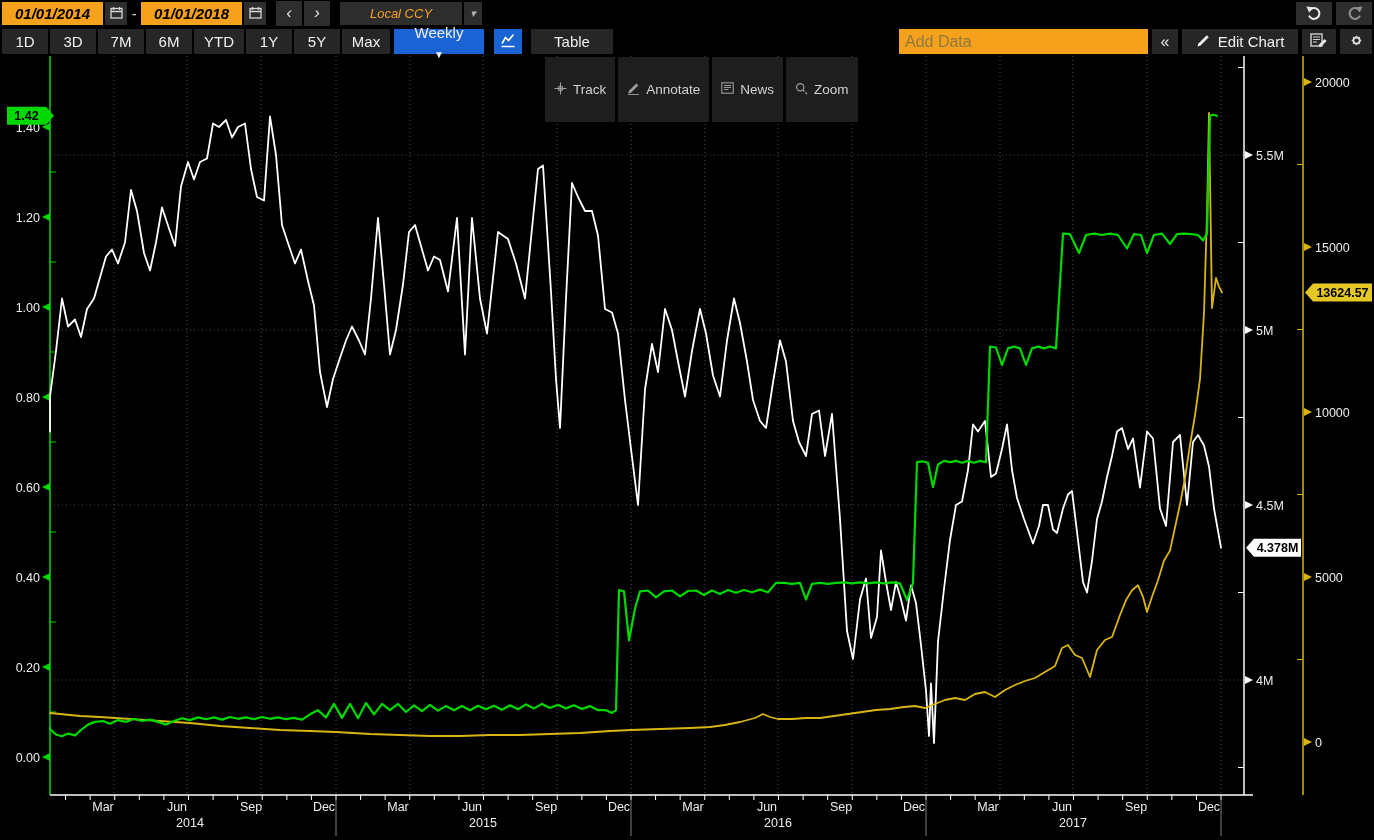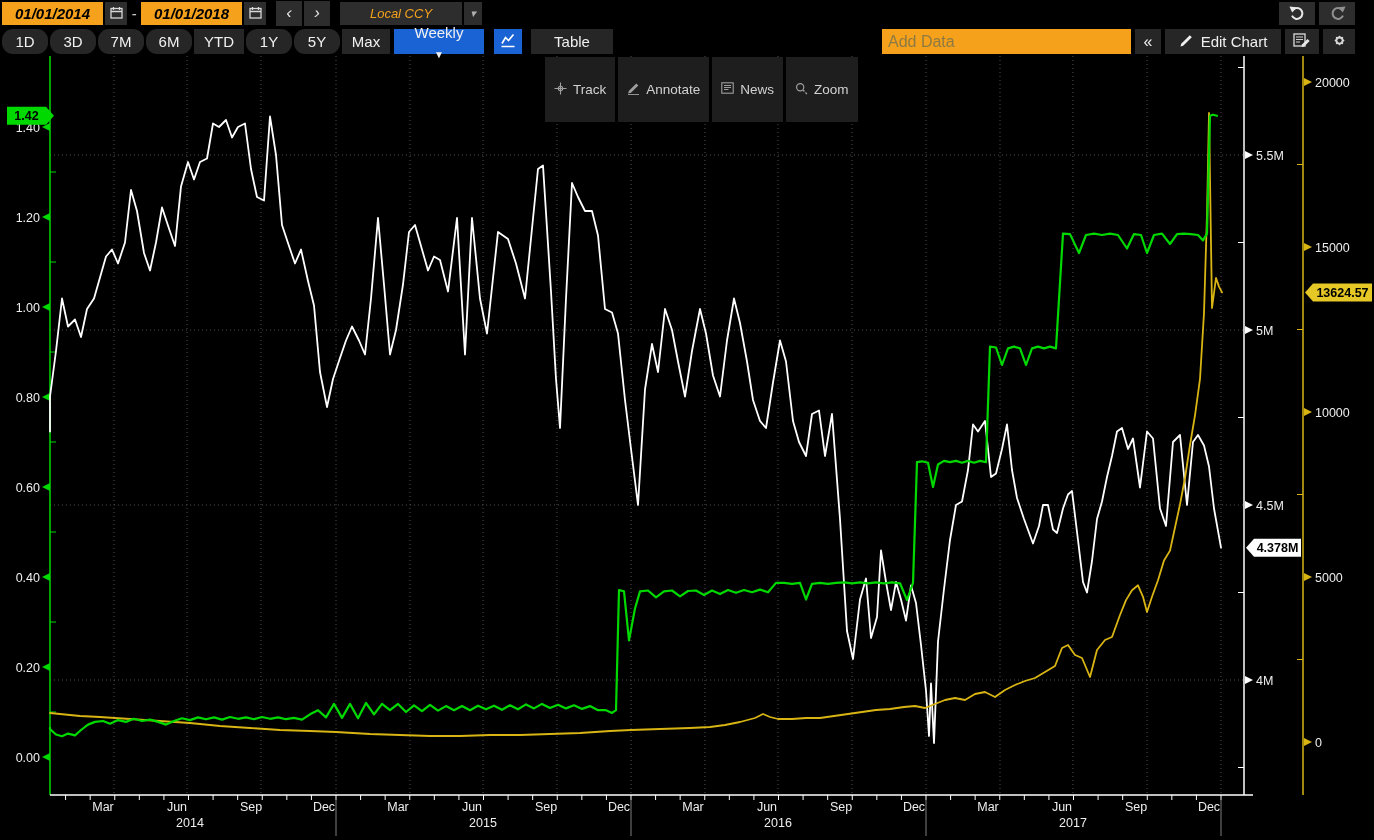--- a/index.html
+++ b/index.html
@@ -13,26 +13,26 @@
   .btn2{display:flex;align-items:center;justify-content:center;background:#262626;color:#f0f0f0;
        height:25px;font-size:15px;cursor:pointer;user-select:none;}
   .datefield{background:#f5a11c;color:#000;font-weight:700;width:101px;height:23px;
        display:flex;align-items:center;justify-content:center;font-size:15px;}
   .calbtn{width:22px;}
   .dash{color:#c8c8c8;width:10px;text-align:center;font-size:15px;}
   .navbtn{width:26px;font-size:17px;padding-bottom:2px;}
   .ccy{width:122px;color:#f5a11c;margin-left:8px;font-size:13px;}
   .caretbtn{width:18px;color:#b0b0b0;font-size:11px;}
   .histbtn{width:36px;height:23px;}
-  .rangebtn{width:46px;border-radius:11px;}
+  .rangebtn{width:46px;}
   .freq{background:#1a63d4;width:90px;gap:8px;margin-left:2px;flex-direction:column;}
   .freq .caret{font-size:10px;}
   .charttypebtn{background:#1a63d4;width:28px;margin-left:8px;}
   .tablebtn{width:82px;margin-left:7px;}
-  .rightgroup{margin-left:auto;display:flex;align-items:center;gap:4px;padding-right:19px;}
+  .rightgroup{margin-left:auto;display:flex;align-items:center;gap:4px;padding-right:2px;}
   #add-data{background:#f5a11c;border:none;outline:none;width:237px;height:25px;
        font-size:16px;padding:0 6px;color:#3a2c08;font-family:"Liberation Sans",sans-serif;}
   #add-data::placeholder{color:#8d7a42;opacity:1;}
   .collapsebtn{width:26px;font-size:16px;}
   .editchart{width:116px;gap:7px;}
   .iconbtn2{width:34px;}
   #chart-tools{position:absolute;top:57px;left:545px;display:flex;gap:3px;z-index:4;}
   .tool{display:flex;align-items:center;gap:6px;background:#1e1e1e;color:#d2d2d2;
         height:33px;padding:16px 9px;font-size:13.5px;cursor:pointer;user-select:none;}
   #chart{position:absolute;left:0;top:0;z-index:1;}

